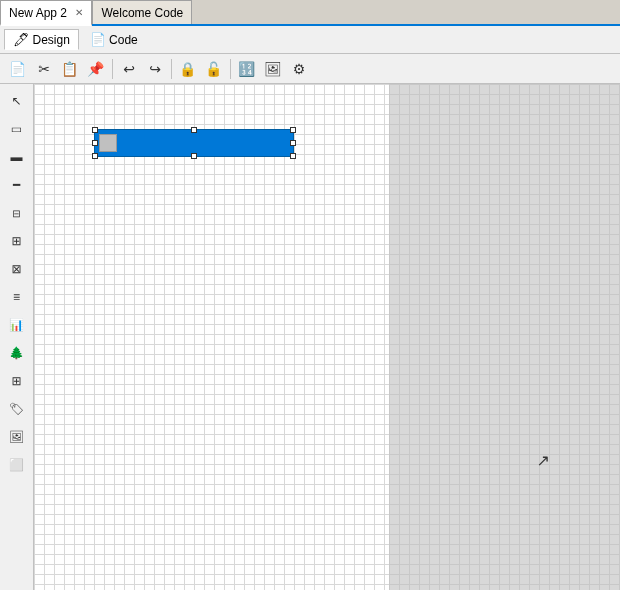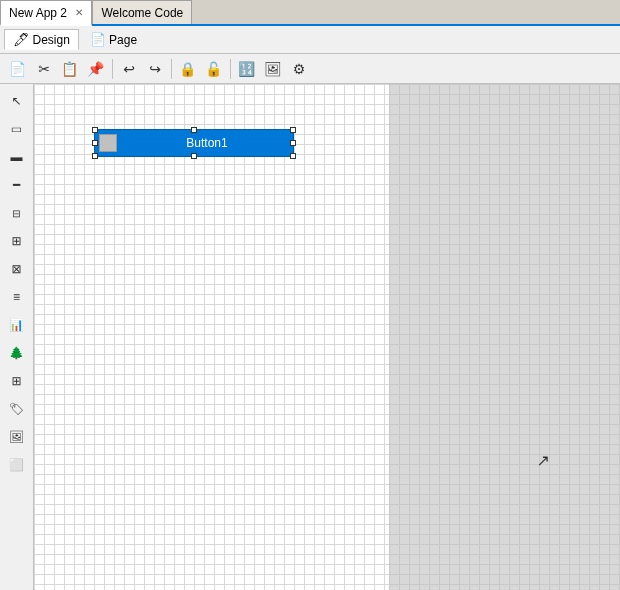--- a/index.html
+++ b/index.html
@@ -211,21 +211,21 @@
   </div>
 </div>
 
 <div class="mode-bar">
   <button class="mode-btn active">
     <span class="mode-icon">🖊</span>
     <span>Design</span>
   </button>
   <button class="mode-btn">
     <span class="mode-icon">📄</span>
-    <span>Page</span>
+    <span>Code</span>
   </button>
 </div>
 
 <div class="action-bar">
   <button class="action-btn" title="New">
     <span>📄</span>
   </button>
   <button class="action-btn" title="Cut">
     <span>✂</span>
   </button>
@@ -279,21 +279,20 @@
     <div class="left-btn" title="Image">🖼</div>
     <div class="left-btn" title="Frame">⬜</div>
   </div>
 
   <div class="canvas-area">
 
     <div class="design-canvas">
 
       <div class="canvas-button">
         <div class="btn-icon"></div>
-        <span class="btn-label">Button1</span>
 
         <div class="handle" style="top:-3px;left:-3px;"></div>
         <div class="handle" style="top:-3px;left:calc(50% - 3px);"></div>
         <div class="handle" style="top:-3px;right:-3px;"></div>
         <div class="handle" style="top:calc(50% - 3px);left:-3px;"></div>
         <div class="handle" style="top:calc(50% - 3px);right:-3px;"></div>
         <div class="handle" style="bottom:-3px;left:-3px;"></div>
         <div class="handle" style="bottom:-3px;left:calc(50% - 3px);"></div>
         <div class="handle" style="bottom:-3px;right:-3px;"></div>
       </div>

